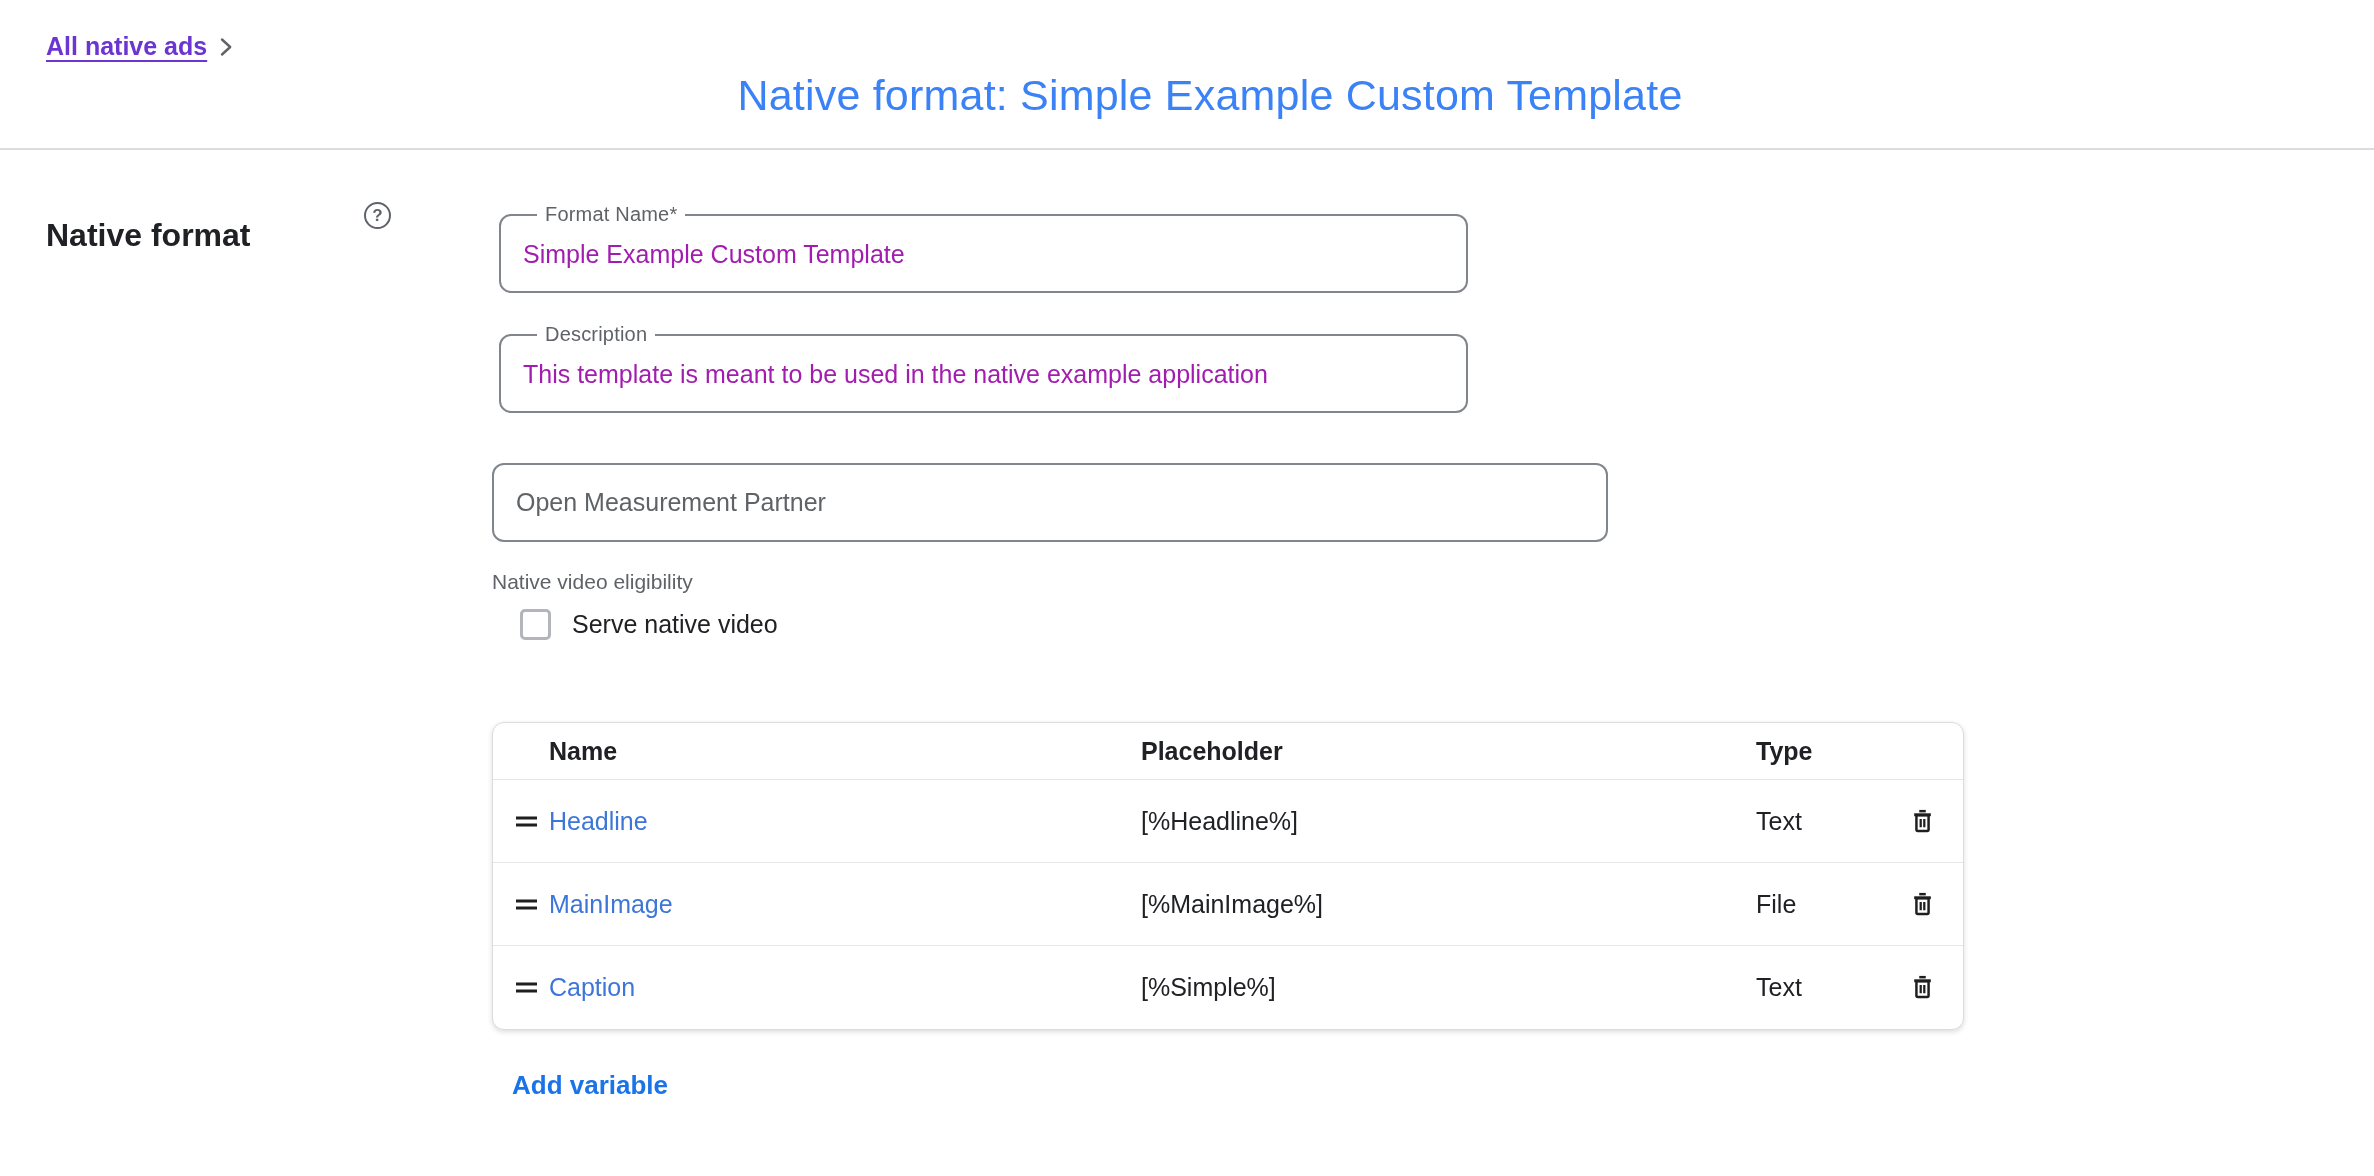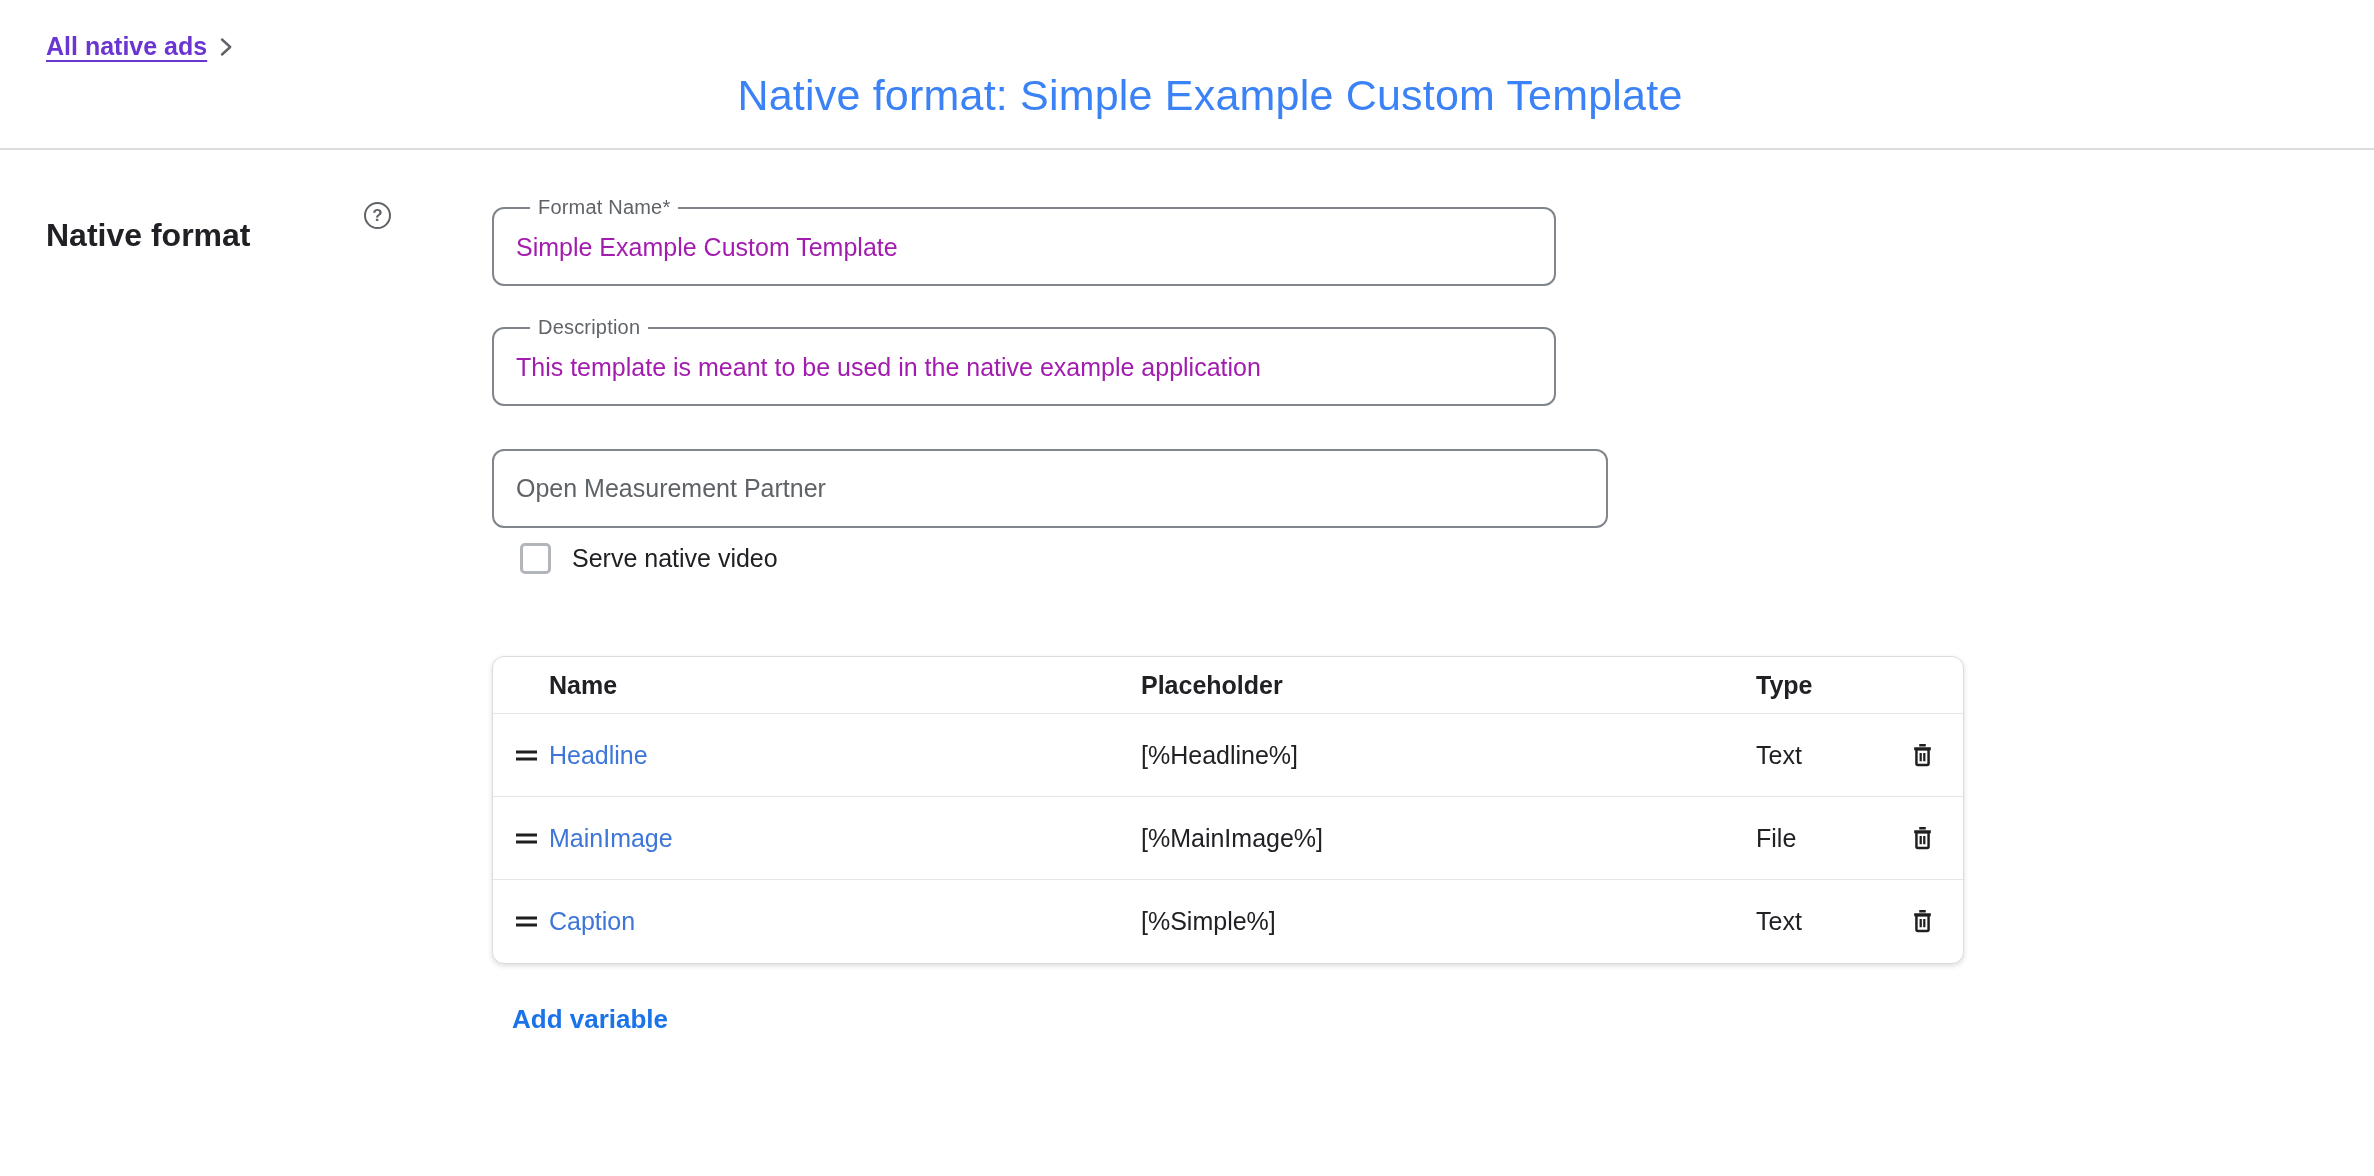--- a/index.html
+++ b/index.html
@@ -44,22 +44,22 @@
     width: 27px; height: 27px; border-radius: 50%;
     border: 2px solid #5f6368; color: #5f6368;
     display: flex; align-items: center; justify-content: center;
     font-size: 17px; font-weight: 600; cursor: pointer;
     line-height: 1;
   }
   .form-col { width: 1530px; flex: none; }
 
   
   .mfield {
-    width: 1064px; height: 90px;
-    margin: 0; padding: 0 0 0 22px;
+    width: 969px; height: 90px;
+    margin: 7px; padding: 0 0 0 22px;
     border: 2px solid #80868b; border-radius: 12px;
     min-inline-size: auto;
   }
   .mfield legend {
     margin-left: 14px; padding: 0 8px;
     font-size: 20px; color: #5f6368; letter-spacing: 0.2px;
   }
   .mfield input {
     width: 98%; border: none; outline: none; background: transparent;
     font-family: inherit; font-size: 25px; color: #a21caf;
@@ -151,20 +151,21 @@
       <input type="text" value="Simple Example Custom Template" style="">
     </fieldset>
 
     <fieldset class="mfield gap-desc">
       <legend>Description</legend>
       <input type="text" value="This template is meant to be used in the native example application" style="">
     </fieldset>
 
     <input type="text" class="plain-input" placeholder="Open Measurement Partner" style="">
 
+    <div class="nve-label">Native video eligibility</div>
 
     <div class="cb-row">
       <input type="checkbox" id="serve-native-video" style="">
       <label for="serve-native-video">Serve native video</label>
     </div>
 
     <div class="var-table">
       <div class="t-row t-head">
         <span class="t-cell"></span>
         <span class="t-cell">Name</span>

